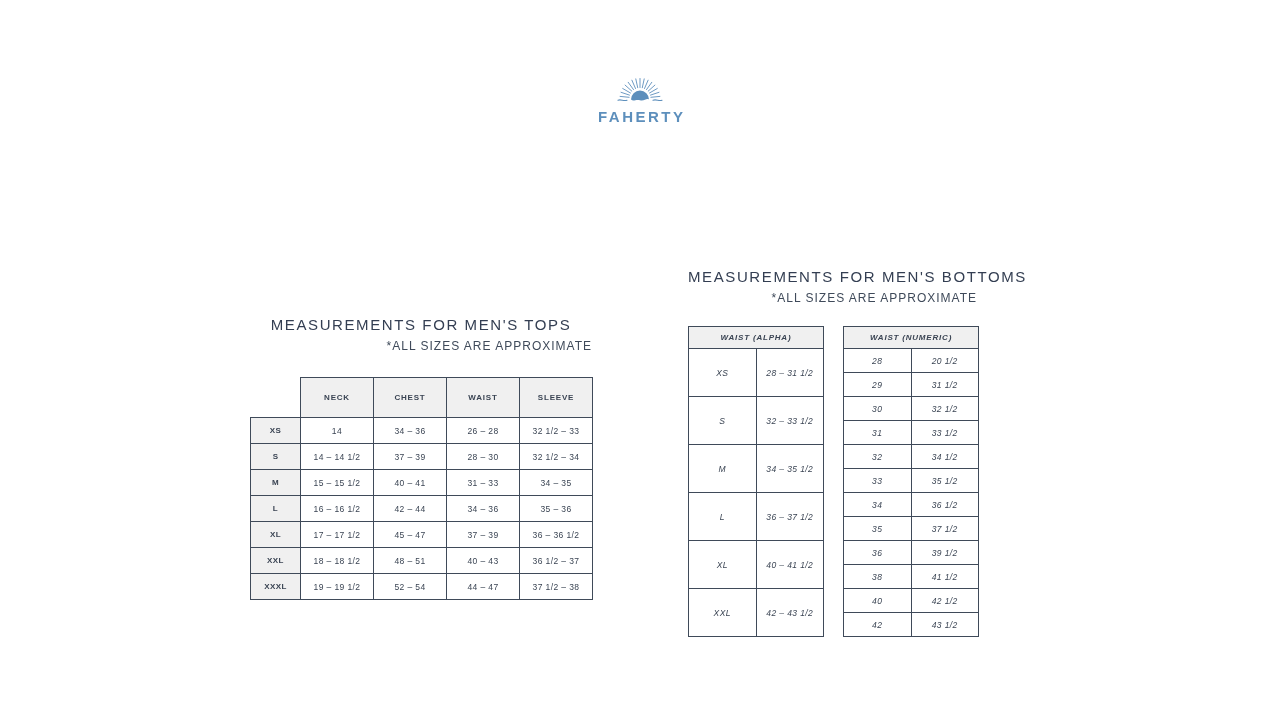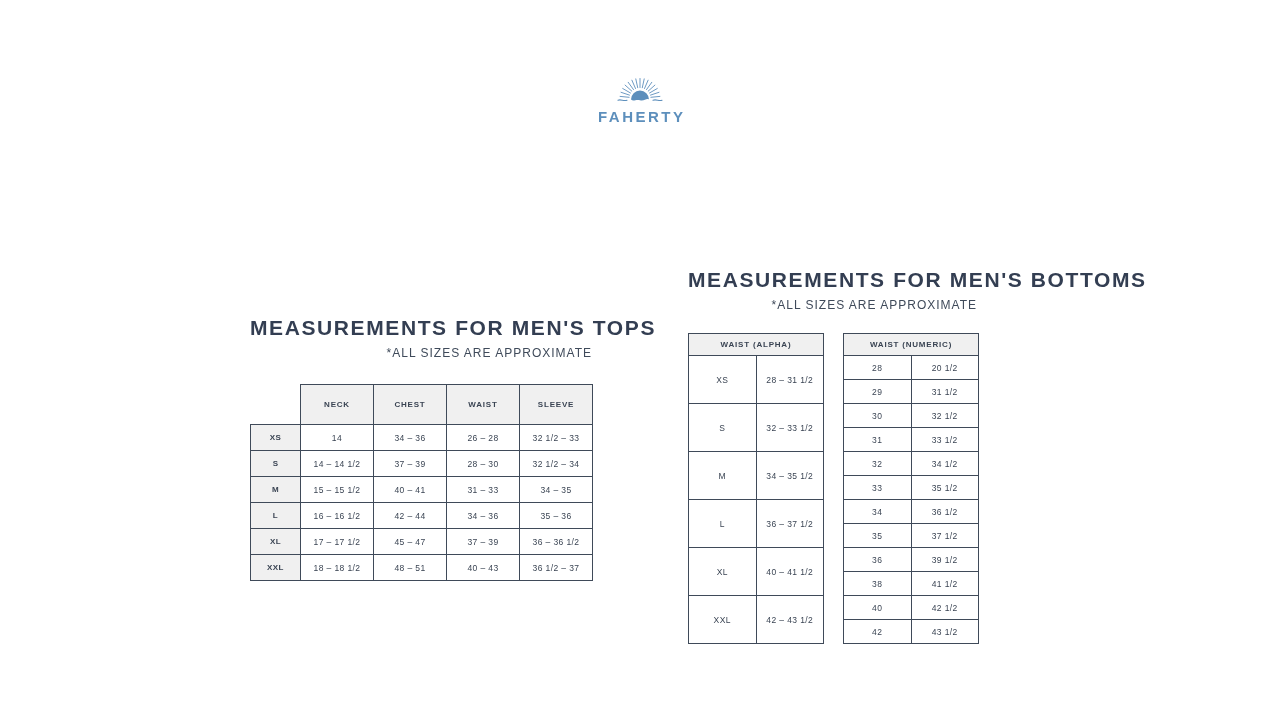--- a/index.html
+++ b/index.html
@@ -7,21 +7,21 @@
     font-family: "Liberation Sans", sans-serif; }
   .page { position: relative; width: 1280px; height: 720px; background: #fff; }
 
   
   .logo { position: absolute; left: 598px; top: 73px; width: 84px; text-align: center; }
   .logo svg { display: block; margin: 0 auto; }
   .logo-text { color: #5d8fbc; font-size: 15px; font-weight: 700; letter-spacing: 2.5px;
     margin-top: 1px; }
 
   
-  .section-title { color: #333e52; font-size: 21px; font-weight: 700; letter-spacing: 1.6px;
+  .section-title { color: #333e52; font-size: 15px; font-weight: 400; letter-spacing: 1.6px;
     text-align: center; white-space: nowrap; }
   .section-subtitle { color: #3f4a5a; font-size: 12px; font-weight: 400; letter-spacing: 1px;
     text-align: right; margin-top: 6px; white-space: nowrap; }
 
   .tops-section { position: absolute; left: 250px; top: 316px; width: 342px; }
   .bottoms-section { position: absolute; left: 688px; top: 268px; width: 289px; }
 
   
   table.size-table { border-collapse: collapse; table-layout: fixed; }
   table.size-table th, table.size-table td {
@@ -32,21 +32,21 @@
 
   .tops-table { width: 342px; margin-top: 24px; }
   .tops-table col.c-label { width: 50px; }
   .tops-table col.c-data  { width: 73px; }
   .tops-table th { height: 40px; }
   .tops-table td { height: 26px; }
   .tops-table th.corner { border: none; background: transparent; }
   .tops-table tbody td:first-child { background: #f0f0f0; font-weight: 700; font-size: 8px; }
 
   .bottoms-tables { display: flex; gap: 19px; margin-top: 21px; }
-  .half-table { width: 135px; }
+  .half-table { width: 135px; font-style: italic; }
   .half-table col { width: 67.5px; }
   .half-table th { height: 22px; }
   .half-table td { height: 24px; }
 </style>
 </head>
 <body>
 
 <div class="page">
 
   <div class="logo">
@@ -134,20 +134,27 @@
             <td>37 – 39</td>
             <td>36 – 36 1/2</td>
           </tr>
           <tr>
             <td>XXL</td>
             <td>18 – 18 1/2</td>
             <td>48 – 51</td>
             <td>40 – 43</td>
             <td>36 1/2 – 37</td>
           </tr>
+          <tr>
+            <td>XXXL</td>
+            <td>19 – 19 1/2</td>
+            <td>52 – 54</td>
+            <td>44 – 47</td>
+            <td>37 1/2 – 38</td>
+          </tr>
         </tbody>
     </table>
   </div>
 
   <div class="bottoms-section">
     <div class="section-title">MEASUREMENTS FOR MEN'S BOTTOMS</div>
     <div class="section-subtitle">*ALL SIZES ARE APPROXIMATE</div>
 
     <div class="bottoms-tables">
       <table class="size-table half-table">

